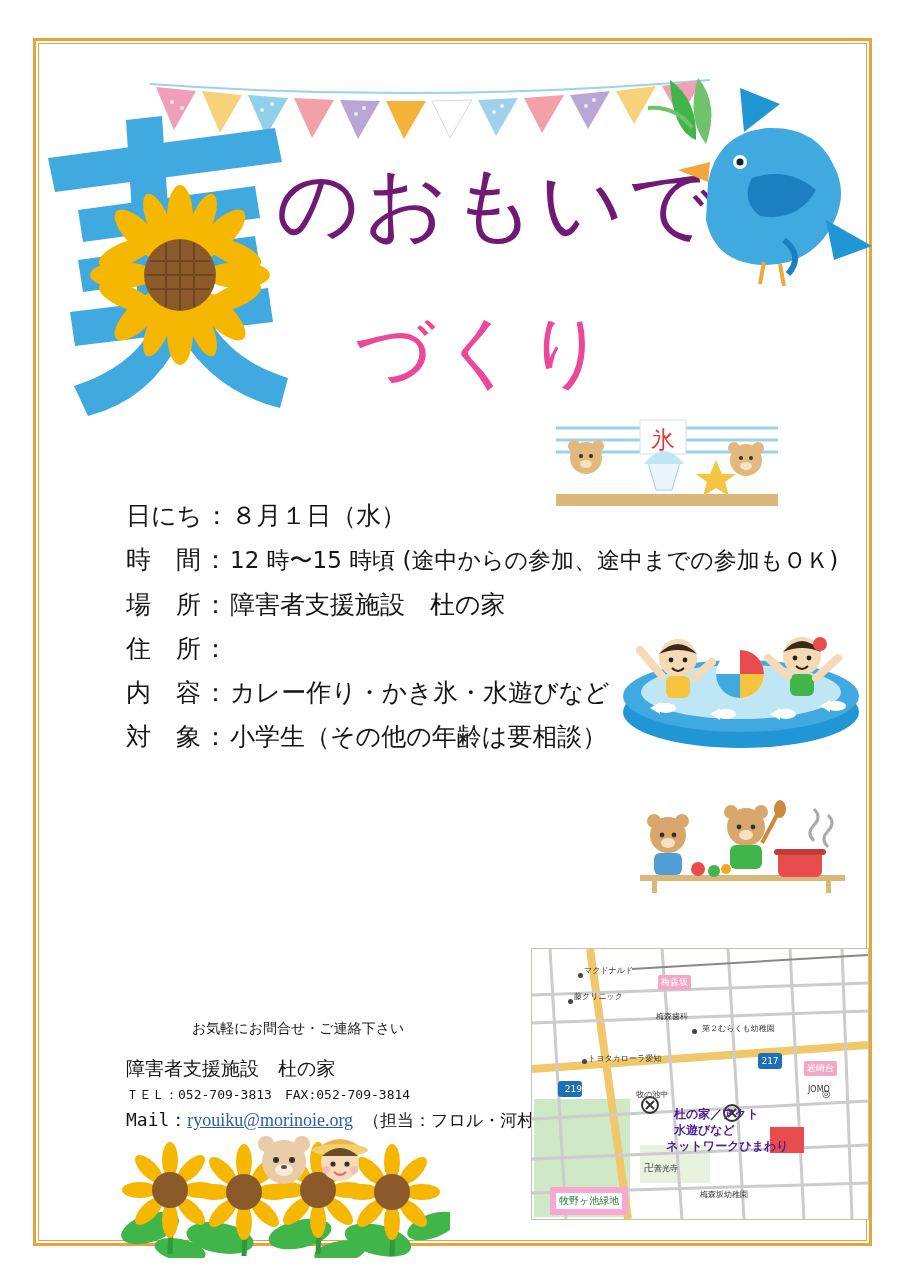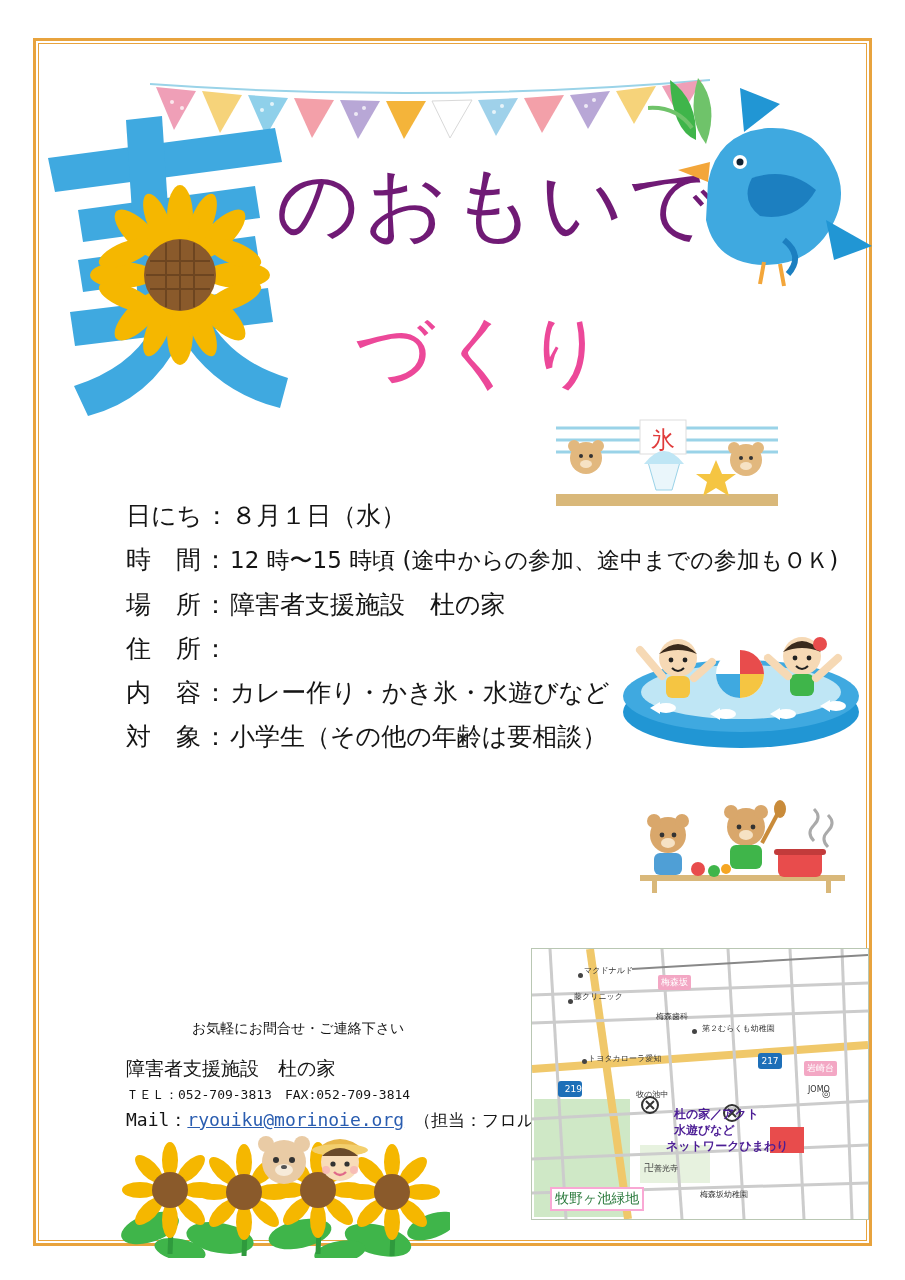--- a/index.html
+++ b/index.html
@@ -83,37 +83,37 @@
   .free-text{color:#ef5f9b;margin-left:20px;font-size:24px;}
   .play-row{font-size:24px;margin-left:22px;margin-bottom:30px;white-space:nowrap;}
   .wait-row{font-size:24px;margin-bottom:6px;white-space:nowrap;}
 
   
   .contact{position:absolute;left:126px;top:1020px;width:520px;color:#151515;}
   .contact .c1{font-size:14px;margin-left:66px;margin-bottom:18px;white-space:nowrap;}
   .contact .c2{font-size:19px;margin-bottom:4px;white-space:nowrap;}
   .contact .c3{font-size:13px;font-family:"DejaVu Sans Mono","Liberation Mono",monospace;margin-bottom:4px;white-space:nowrap;letter-spacing:0px;}
   .contact .c4{font-size:18px;font-family:"DejaVu Sans Mono","Liberation Mono",monospace;white-space:nowrap;}
-  .contact .c4 .mail{color:#2a5db0;text-decoration:underline;}
+  .contact .c4 .mail{color:#2a5db0;text-decoration:underline;font-family:Liberation Serif, serif;}
   .contact .c4 .tantou{font-family:"DejaVu Sans","Liberation Sans",sans-serif;color:#151515;margin-left:10px;font-size:17px;}
 
   
   .map{
     position:absolute;left:531px;top:948px;width:338px;height:272px;
     background:#ffffff;border:1px solid #b9c7b3;box-sizing:border-box;
     overflow:hidden;
   }
   .map .maplabel{position:absolute;font-size:8px;color:#333;white-space:nowrap;}
   .map .pinklabel{
     position:absolute;background:#f3a7c4;color:#fff;font-size:9px;
     padding:1px 3px;border-radius:2px;white-space:nowrap;
   }
   .map .greenlabel{
-    position:absolute;background:#ffffff;color:#2b7a3d;font-size:14px;
-    padding:1px 3px;border:2px solid #f9a8d4;white-space:nowrap;
+    position:absolute;background:#ffffff;color:#2b7a3d;font-size:10px;
+    padding:1px 3px;border:6px solid #f9a8d4;white-space:nowrap;
   }
   .map .bluename{
     position:absolute;color:#4c1d95;font-weight:bold;font-size:12px;
     line-height:1.25;white-space:nowrap;
   }
   .map .shield{
     position:absolute;background:#1d6fb8;color:#fff;font-size:9px;
     width:24px;height:16px;border-radius:3px;text-align:center;line-height:16px;
   }
   .map .dot{position:absolute;width:5px;height:5px;background:#444;border-radius:50%;}

